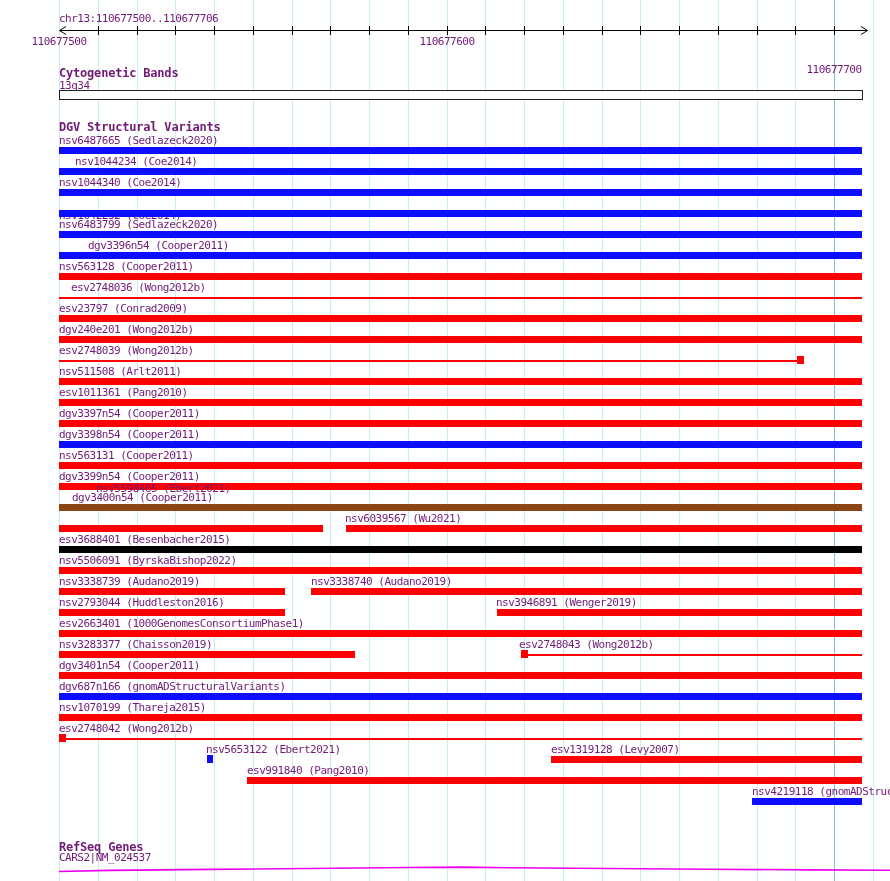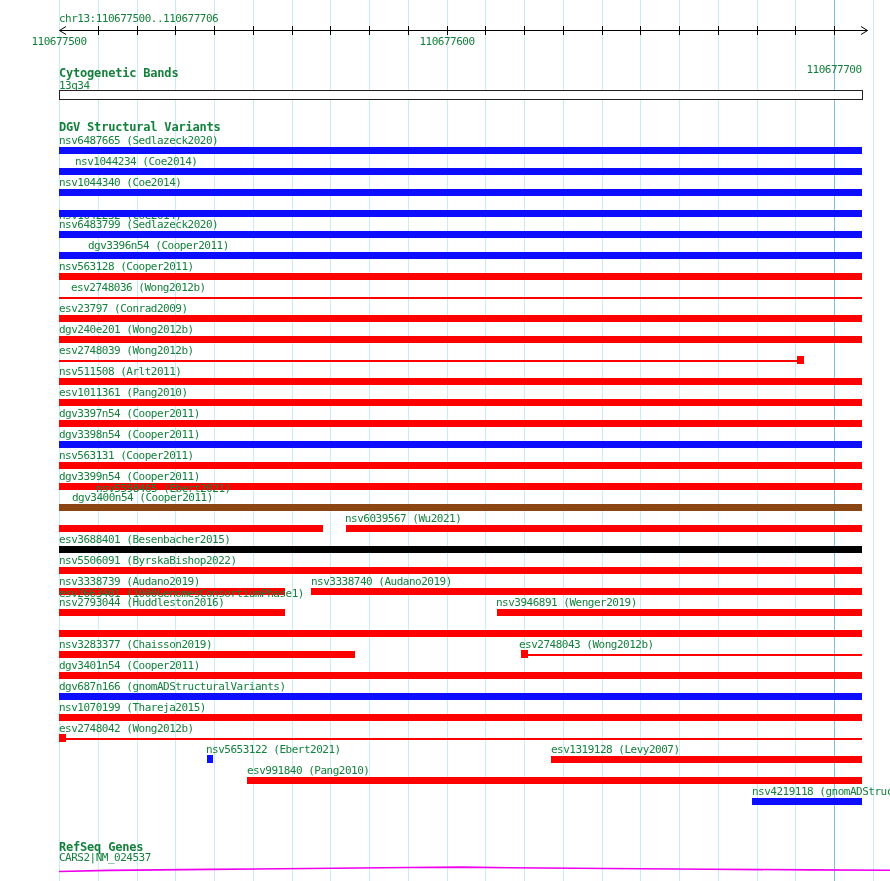--- a/index.html
+++ b/index.html
@@ -1,18 +1,18 @@
 <!DOCTYPE html>
 <html><head>
 <meta charset="utf-8">
 <style>
   html,body{margin:0;padding:0;background:#fff;}
   .screen{
     position:relative;width:890px;height:881px;background:#ffffff;overflow:hidden;
-    font-family:"DejaVu Sans Mono","Liberation Mono",monospace;color:#15803d;
+    font-family:"DejaVu Sans Mono","Liberation Mono",monospace;color:#701a75;
   }
   .gridline{position:absolute;top:0;height:881px;width:1px;}
   .lbl{position:absolute;font-size:11px;line-height:11px;letter-spacing:-0.5px;white-space:pre;}
   .hdr{position:absolute;font-size:12px;line-height:12px;font-weight:bold;letter-spacing:-0.2px;white-space:pre;}
   .coord{transform:translateX(-50%);}
   .band-rect{position:absolute;box-sizing:border-box;border:1px solid #222;background:#fff;}
   .shape{position:absolute;}
   svg{position:absolute;left:0;}
 </style>
 </head>
@@ -177,21 +177,21 @@
         <div class="shape" style="left: 59px; width: 226px; background: rgb(255, 0, 0); top: 588px; height: 7px;"></div>
         <div class="shape" style="left: 311px; width: 551px; background: rgb(255, 0, 0); top: 588px; height: 7px;"></div>
       </div>
       <div>
         <div class="lbl" style="left: 59px; top: 597px;">nsv2793044 (Huddleston2016)</div>
         <div class="lbl" style="left: 496px; top: 597px;">nsv3946891 (Wenger2019)</div>
         <div class="shape" style="left: 59px; width: 226px; background: rgb(255, 0, 0); top: 609px; height: 7px;"></div>
         <div class="shape" style="left: 497px; width: 365px; background: rgb(255, 0, 0); top: 609px; height: 7px;"></div>
       </div>
       <div>
-        <div class="lbl" style="left: 59px; top: 588px;">esv2663401 (1000GenomesConsortiumPhase1)</div>
+        <div class="lbl" style="left: 59px; top: 618px;">esv2663401 (1000GenomesConsortiumPhase1)</div>
         <div class="shape" style="left: 59px; width: 803px; background: rgb(255, 0, 0); top: 630px; height: 7px;"></div>
       </div>
       <div>
         <div class="lbl" style="left: 59px; top: 639px;">nsv3283377 (Chaisson2019)</div>
         <div class="lbl" style="left: 519px; top: 639px;">esv2748043 (Wong2012b)</div>
         <div class="shape" style="left: 59px; width: 296px; background: rgb(255, 0, 0); top: 651px; height: 7px;"></div>
         <div class="shape" style="left: 521px; width: 7px; background: rgb(255, 0, 0); top: 650px; height: 8px;"></div>
         <div class="shape" style="left: 528px; width: 334px; background: rgb(255, 0, 0); top: 654px; height: 2px;"></div>
       </div>
       <div>

